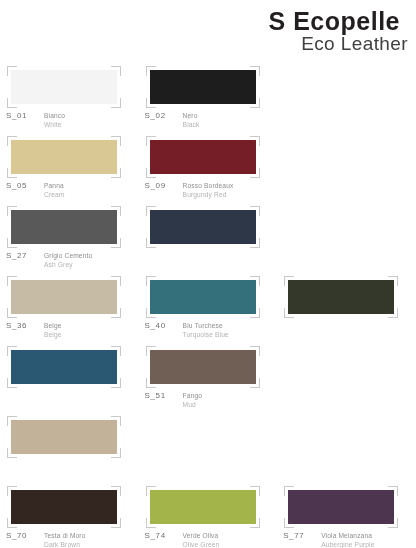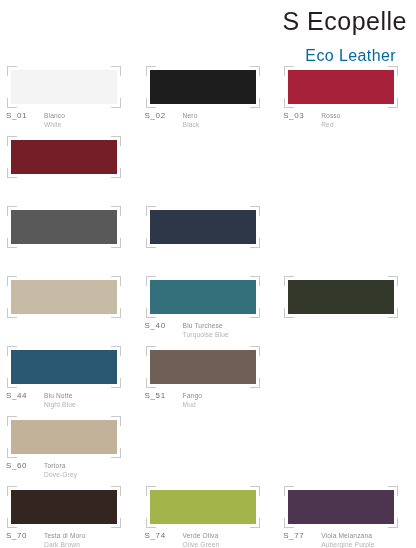--- a/index.html
+++ b/index.html
@@ -18,34 +18,34 @@
   
   .header {
     position: absolute;
     top: 0;
     right: 8px;
     text-align: right;
     width: 300px;
   }
   .brand-title {
     font-size: 25px;
-    font-weight: 400;
+    font-weight: 700;
     color: #231f20;
     letter-spacing: 0.5px;
     line-height: 30px;
-    margin: 6px 1px 0 0;
+    margin: 6px 8px 0 0;
     white-space: nowrap;
   }
   .brand-subtitle {
-    font-size: 16px;
+    font-size: 19px;
     font-weight: 400;
-    color: #0369a1;
+    color: #404040;
     letter-spacing: 0.4px;
     line-height: 15px;
-    margin: 12px;
+    margin: 0;
     white-space: nowrap;
   }
 
   
   .swatch-grid {
     position: absolute;
     top: 62px;
     left: 0;
     width: 416px;
   }
@@ -176,69 +176,83 @@
           <div class="corner br"></div>
         </div>
         <div class="label-row">
           <div class="swatch-code">S_02</div>
           <div class="name-block">
             <div class="name-it">Nero</div>
             <div class="name-en">Black</div>
           </div>
         </div>
       </div>
-      <div class="swatch-cell">
-        <div class="chip-wrap">
-          <div class="chip" style="background: rgb(166, 33, 57);"></div>
-          <div class="tick tl"></div>
-          <div class="tick tr"></div>
-          <div class="tick bl"></div>
-          <div class="tick br"></div>
-          <div class="corner tl"></div>
-          <div class="corner tr"></div>
-          <div class="corner bl"></div>
-          <div class="corner br"></div>
-        </div>
-        <div class="label-row">
-          <div class="swatch-code">S_03</div>
-          <div class="name-block">
-            <div class="name-it">Rosso</div>
-            <div class="name-en">Red</div>
-          </div>
-        </div>
-      </div>
-    </div>
-    <div class="swatch-row">
+    </div>
+    <div class="swatch-row">
+      <div class="swatch-cell">
+        <div class="chip-wrap">
+          <div class="chip" style="background: rgb(217, 200, 147);"></div>
+          <div class="tick tl"></div>
+          <div class="tick tr"></div>
+          <div class="tick bl"></div>
+          <div class="tick br"></div>
+          <div class="corner tl"></div>
+          <div class="corner tr"></div>
+          <div class="corner bl"></div>
+          <div class="corner br"></div>
+        </div>
+        <div class="label-row">
+          <div class="swatch-code">S_05</div>
+          <div class="name-block">
+            <div class="name-it">Panna</div>
+            <div class="name-en">Cream</div>
+          </div>
+        </div>
+      </div>
       <div class="swatch-cell">
         <div class="chip-wrap">
           <div class="chip" style="background: rgb(117, 30, 40);"></div>
           <div class="tick tl"></div>
           <div class="tick tr"></div>
           <div class="tick bl"></div>
           <div class="tick br"></div>
           <div class="corner tl"></div>
           <div class="corner tr"></div>
           <div class="corner bl"></div>
           <div class="corner br"></div>
         </div>
+        <div class="label-row">
+          <div class="swatch-code">S_09</div>
+          <div class="name-block">
+            <div class="name-it">Rosso Bordeaux</div>
+            <div class="name-en">Burgundy Red</div>
+          </div>
+        </div>
       </div>
     </div>
     <div class="swatch-row">
       <div class="swatch-cell">
         <div class="chip-wrap">
           <div class="chip" style="background: rgb(89, 89, 90);"></div>
           <div class="tick tl"></div>
           <div class="tick tr"></div>
           <div class="tick bl"></div>
           <div class="tick br"></div>
           <div class="corner tl"></div>
           <div class="corner tr"></div>
           <div class="corner bl"></div>
           <div class="corner br"></div>
         </div>
+        <div class="label-row">
+          <div class="swatch-code">S_27</div>
+          <div class="name-block">
+            <div class="name-it">Grigio Cemento</div>
+            <div class="name-en">Ash Grey</div>
+          </div>
+        </div>
       </div>
       <div class="swatch-cell">
         <div class="chip-wrap">
           <div class="chip" style="background: rgb(45, 55, 71);"></div>
           <div class="tick tl"></div>
           <div class="tick tr"></div>
           <div class="tick bl"></div>
           <div class="tick br"></div>
           <div class="corner tl"></div>
           <div class="corner tr"></div>
@@ -252,20 +266,27 @@
         <div class="chip-wrap">
           <div class="chip" style="background: rgb(198, 187, 164);"></div>
           <div class="tick tl"></div>
           <div class="tick tr"></div>
           <div class="tick bl"></div>
           <div class="tick br"></div>
           <div class="corner tl"></div>
           <div class="corner tr"></div>
           <div class="corner bl"></div>
           <div class="corner br"></div>
+        </div>
+        <div class="label-row">
+          <div class="swatch-code">S_36</div>
+          <div class="name-block">
+            <div class="name-it">Beige</div>
+            <div class="name-en">Beige</div>
+          </div>
         </div>
       </div>
       <div class="swatch-cell">
         <div class="chip-wrap">
           <div class="chip" style="background: rgb(51, 112, 124);"></div>
           <div class="tick tl"></div>
           <div class="tick tr"></div>
           <div class="tick bl"></div>
           <div class="tick br"></div>
           <div class="corner tl"></div>
@@ -301,27 +322,20 @@
           <div class="chip" style="background: rgb(42, 87, 113);"></div>
           <div class="tick tl"></div>
           <div class="tick tr"></div>
           <div class="tick bl"></div>
           <div class="tick br"></div>
           <div class="corner tl"></div>
           <div class="corner tr"></div>
           <div class="corner bl"></div>
           <div class="corner br"></div>
         </div>
-        <div class="label-row">
-          <div class="swatch-code">S_44</div>
-          <div class="name-block">
-            <div class="name-it">Blu Notte</div>
-            <div class="name-en">Night Blue</div>
-          </div>
-        </div>
       </div>
       <div class="swatch-cell">
         <div class="chip-wrap">
           <div class="chip" style="background: rgb(111, 95, 85);"></div>
           <div class="tick tl"></div>
           <div class="tick tr"></div>
           <div class="tick bl"></div>
           <div class="tick br"></div>
           <div class="corner tl"></div>
           <div class="corner tr"></div>
@@ -343,27 +357,20 @@
           <div class="chip" style="background: rgb(194, 178, 154);"></div>
           <div class="tick tl"></div>
           <div class="tick tr"></div>
           <div class="tick bl"></div>
           <div class="tick br"></div>
           <div class="corner tl"></div>
           <div class="corner tr"></div>
           <div class="corner bl"></div>
           <div class="corner br"></div>
         </div>
-        <div class="label-row">
-          <div class="swatch-code">S_60</div>
-          <div class="name-block">
-            <div class="name-it">Tortora</div>
-            <div class="name-en">Dove-Grey</div>
-          </div>
-        </div>
       </div>
     </div>
     <div class="swatch-row">
       <div class="swatch-cell">
         <div class="chip-wrap">
           <div class="chip" style="background: rgb(51, 38, 32);"></div>
           <div class="tick tl"></div>
           <div class="tick tr"></div>
           <div class="tick bl"></div>
           <div class="tick br"></div>

